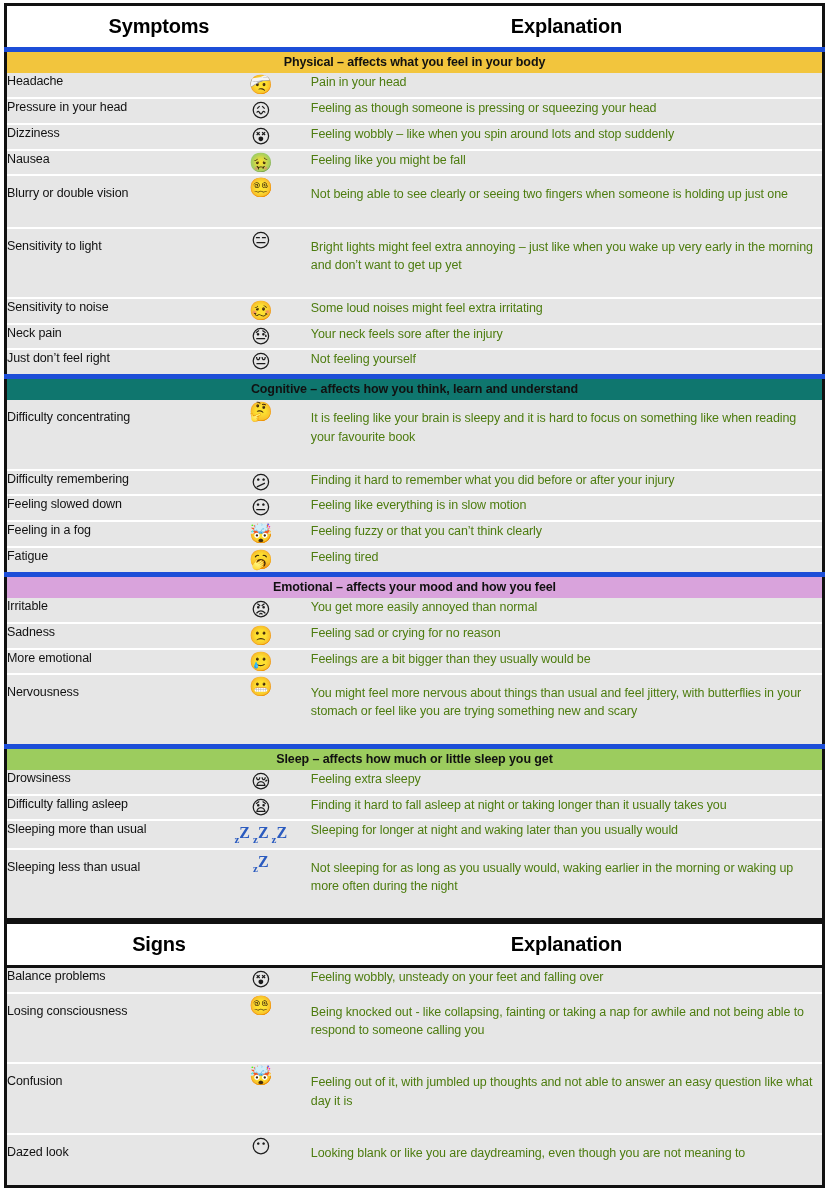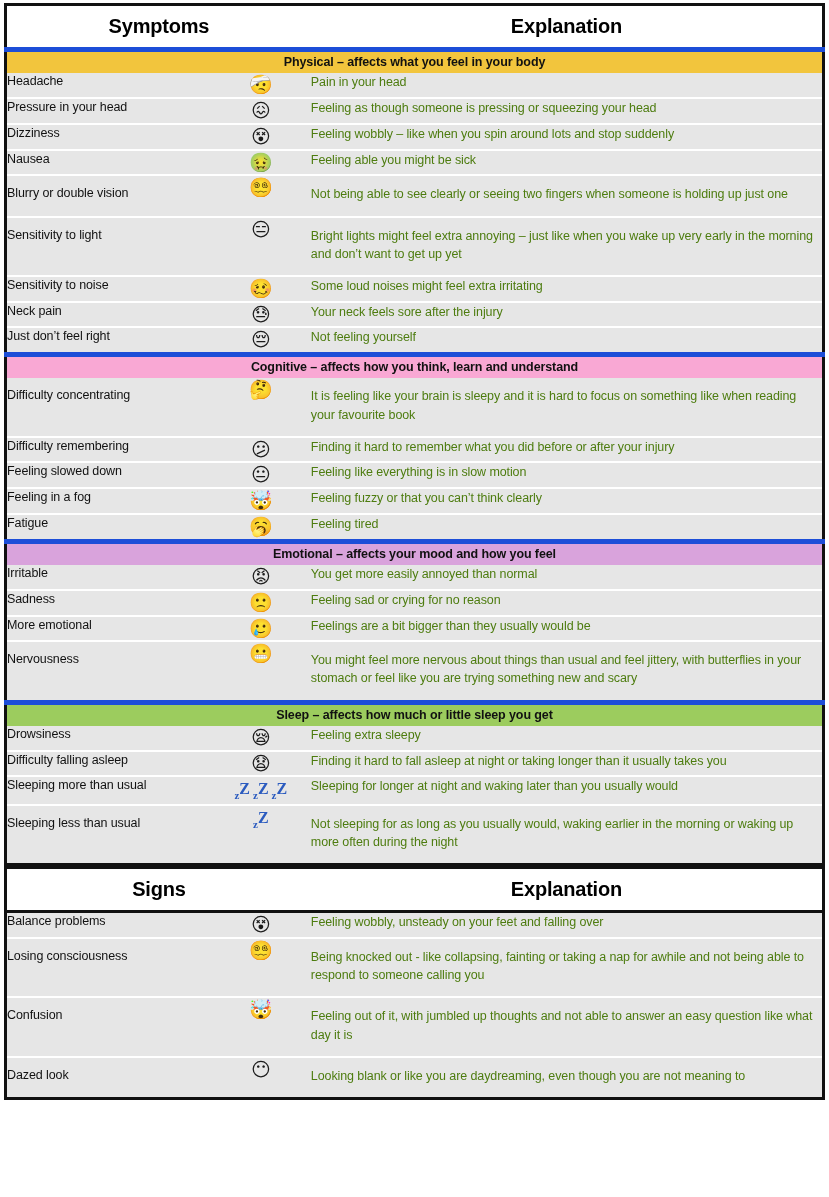--- a/index.html
+++ b/index.html
@@ -57,21 +57,21 @@
     padding: 3px 0 4px 0;
     text-align: center;
     font-size: 12.5px;
     font-weight: bold;
     color: #111111;
     letter-spacing: -0.1px;
     line-height: 1.15;
     border-top: 5px solid #1d4ed8;
   }
   .band-physical  td { background: #F2C53D; }
-  .band-cognitive td { background: #f9a8d4; }
+  .band-cognitive td { background: #0f766e; }
   .band-emotional td { background: #D9A3DC; }
   .band-sleep     td { background: #9CCC5E; }
 
   
   .drow td {
     background: #E6E6E6;
     border-bottom: 2px solid #ffffff;
     vertical-align: top;
     padding: 0;
   }
@@ -94,21 +94,21 @@
   .cell-expl {
     font-size: 12.5px;
     line-height: 1.45;
     color: #4d7c0f;
     padding: 9px 16px 9px 10px;
     letter-spacing: -0.1px;
   }
 
   
   .drow.tall .cell-label,
-  .drow.tall .cell-expl { padding-top: 9px; padding-bottom: 12px; }
+  .drow.tall .cell-expl { padding-top: 9px; padding-bottom: 23px; }
 
   
   .zzz {
     color: #2B5BBF;
     font-weight: bold;
     font-family: Liberation Serif, serif;
     letter-spacing: 0px;
     display: inline-block;
     line-height: 1;
     padding-top: 4px;
@@ -154,21 +154,21 @@
         <td class="cell-expl">Feeling as though someone is pressing or squeezing your head</td>
       </tr>
       <tr class="drow">
         <td class="cell-label">Dizziness</td>
         <td class="cell-icon"><span class="emoji">😵</span></td>
         <td class="cell-expl">Feeling wobbly – like when you spin around lots and stop suddenly</td>
       </tr>
       <tr class="drow">
         <td class="cell-label">Nausea</td>
         <td class="cell-icon"><span class="emoji">🤢</span></td>
-        <td class="cell-expl">Feeling able you might be sick</td>
+        <td class="cell-expl">Feeling like you might be fall</td>
       </tr>
       <tr class="drow tall">
         <td class="cell-label">Blurry or double vision</td>
         <td class="cell-icon"><span class="emoji">😵‍💫</span></td>
         <td class="cell-expl">Not being able to see clearly or seeing two fingers when someone is holding up just one</td>
       </tr>
       <tr class="drow tall">
         <td class="cell-label">Sensitivity to light</td>
         <td class="cell-icon"><span class="emoji">😑</span></td>
         <td class="cell-expl">Bright lights might feel extra annoying – just like when you wake up very early in the morning and don’t want to get up yet</td>

